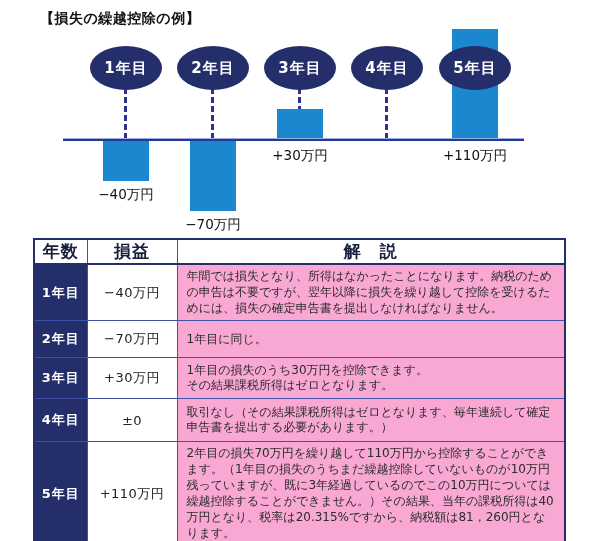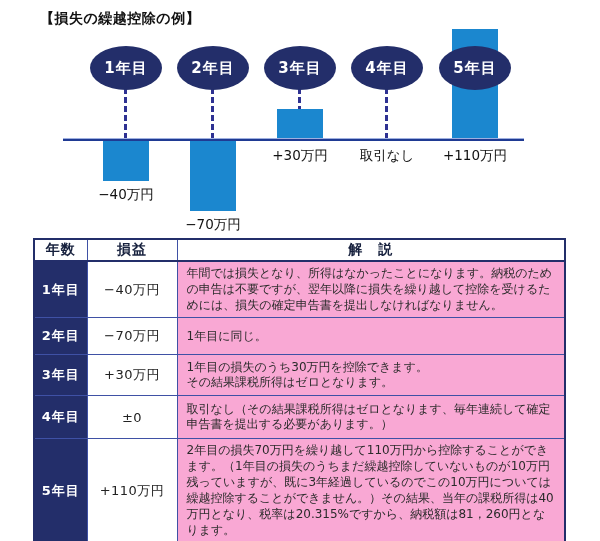--- a/index.html
+++ b/index.html
@@ -50,21 +50,21 @@
     font-size: 12px;
   }
   #loss-table th, #loss-table td {
     border: 1px solid #3f51a5;
     vertical-align: middle;
   }
   #loss-table { border: 2px solid #232e6a; }
   #loss-table thead th {
     height: 22px;
     background: #ffffff; color: #16203d;
-    font-size: 14px; font-weight: bold; text-align: center;
+    font-size: 17px; font-weight: bold; text-align: center;
     border-bottom: 2px solid #232e6a;
     letter-spacing: 1px;
   }
   td.year-cell {
     background: #232e6a; color: #ffffff;
     text-align: center; font-size: 13px; font-weight: 600;
     letter-spacing: 1px;
   }
   td.amount-cell {
     background: #ffffff; color: #222;
@@ -94,21 +94,20 @@
       <div class="dash-connector" style="left: 211px; top: 88px; height: 51px; border-left-color: rgb(46, 49, 146);"></div>
       <div class="bar" style="background: rgb(27, 135, 207); left: 190px; width: 46px; top: 141px; height: 70px;"></div>
       <div class="year-oval" style="background: rgb(35, 46, 106); left: 177px; top: 46px; width: 72px; height: 44px;">2年目</div>
       <div class="value-label" style="left: 153px; top: 216px;">−70万円</div>
       <div class="dash-connector" style="left: 298px; top: 88px; height: 51px; border-left-color: rgb(46, 49, 146);"></div>
       <div class="bar" style="background: rgb(27, 135, 207); left: 277px; width: 46px; top: 109px; height: 30px;"></div>
       <div class="year-oval" style="background: rgb(35, 46, 106); left: 264px; top: 46px; width: 72px; height: 44px;">3年目</div>
       <div class="value-label" style="left: 240px; top: 147px;">+30万円</div>
       <div class="dash-connector" style="left: 385px; top: 88px; height: 51px; border-left-color: rgb(46, 49, 146);"></div>
       <div class="year-oval" style="background: rgb(35, 46, 106); left: 351px; top: 46px; width: 72px; height: 44px;">4年目</div>
-      <div class="value-label" style="left: 327px; top: 147px;">取引なし</div>
       <div class="dash-connector" style="left: 473px; top: 88px; height: 51px; border-left-color: rgb(46, 49, 146);"></div>
       <div class="bar" style="background: rgb(27, 135, 207); left: 452px; width: 46px; top: 29px; height: 110px;"></div>
       <div class="year-oval" style="background: rgb(35, 46, 106); left: 439px; top: 46px; width: 72px; height: 44px;">5年目</div>
       <div class="value-label" style="left: 415px; top: 147px;">+110万円</div>
     </div>
 
   <table id="loss-table">
     <colgroup>
       <col style="width:53px">
         <col style="width:90px">

